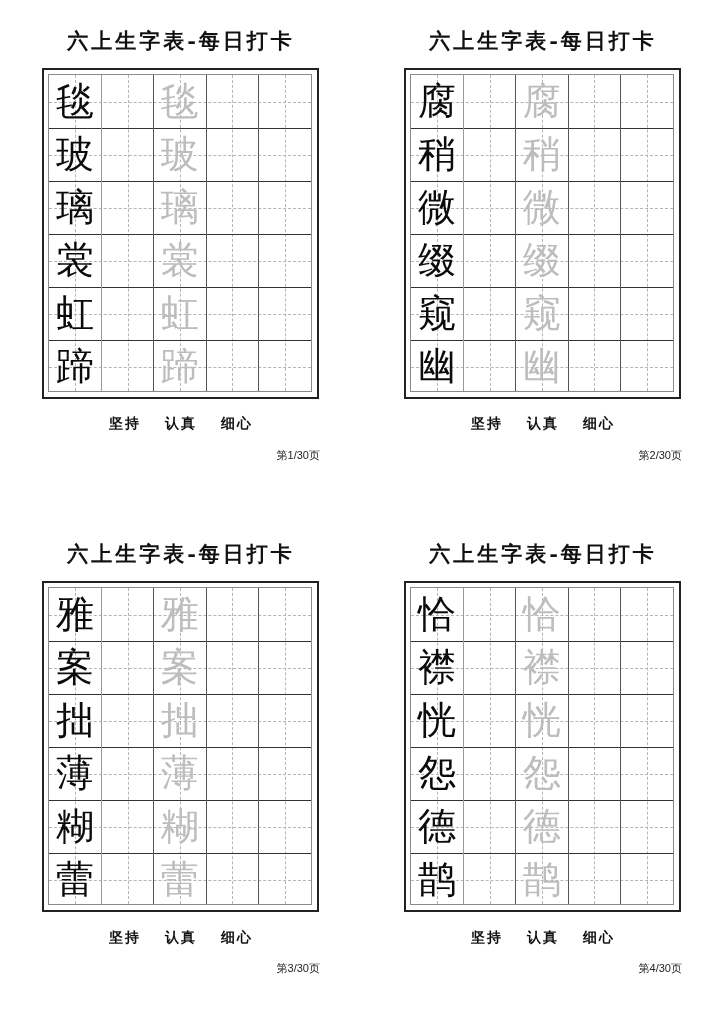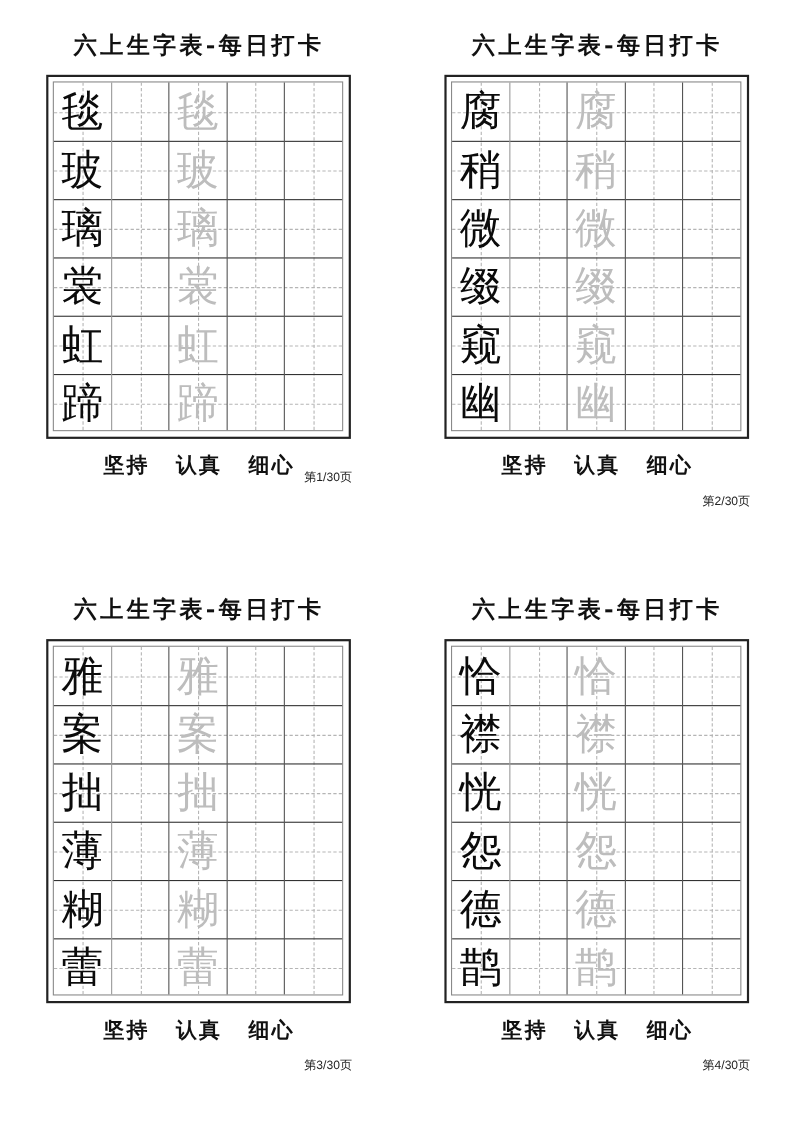--- a/index.html
+++ b/index.html
@@ -17,21 +17,21 @@
   .hline { position: absolute; left: 0; width: 262px; height: 0; border-top: 1px solid #333; }
   .vline { position: absolute; top: 0; height: 316px; width: 0; border-left: 1px solid #555; }
   .vline.light { border-left-color: #9a9a9a; }
   .dash-h { position: absolute; left: 0; width: 262px; height: 0; border-top: 1px dashed #b5b5b5; }
   .dash-v { position: absolute; top: 0; height: 316px; width: 0; border-left: 1px dashed #b5b5b5; }
   .char { position: absolute; top: 0; width: 52px; height: 53px; text-align: center;
           font-size: 38px; line-height: 53px; font-family: "DejaVu Serif", "Liberation Serif", serif; }
   .char.model { color: #0b0b0b; }
   .char.trace { color: #bdbdbd; }
   .slogan { position: absolute; left: 0; width: 278px; text-align: center;
-            font-size: 19px; font-weight: bold; line-height: 26px; color: #111; white-space: nowrap; }
+            font-size: 14px; font-weight: bold; line-height: 26px; color: #111; white-space: nowrap; }
   .slogan span { display: inline-block; margin: 0 12px; letter-spacing: 2px; }
   .page-label { position: absolute; right: 0; font-size: 11px; color: #222;
                 font-family: "Liberation Sans", "DejaVu Sans", sans-serif; white-space: nowrap; }
 </style>
 </head>
 <body>
 
 <div id="panels">
     <div class="panel" style="left: 42px; top: 26px; height: 442px;">
     <div class="title">六上生字表-每日打卡</div>
@@ -85,21 +85,21 @@
           <div class="char model" style="left: 0px; top: 265px;">蹄</div>
           <div class="char trace" style="left: 104.8px; top: 265px;">蹄</div>
           <div class="cell" style="left: 52.4px; top: 265px;"></div>
           <div class="cell" style="left: 157.2px; top: 265px;"></div>
           <div class="cell" style="left: 209.6px; top: 265px;"></div>
         </div>
     </div>
     <div class="slogan" style="top: 384px;">
       <span>坚持</span><span>认真</span><span>细心</span>
     </div>
-    <div class="page-label" style="top: 400px; text-align: center;">第1/30页</div>
+    <div class="page-label" style="top: 422px; text-align: center;">第1/30页</div>
   </div>
     <div class="panel" style="left: 404px; top: 26px; height: 442px;">
     <div class="title">六上生字表-每日打卡</div>
     <div class="frame">
       <div class="grid">
           <div class="dash-h" style="top: 26.5px;"></div>
           <div class="dash-h" style="top: 79.5px;"></div>
           <div class="dash-h" style="top: 132.5px;"></div>
           <div class="dash-h" style="top: 185.5px;"></div>
           <div class="dash-h" style="top: 238.5px;"></div>

